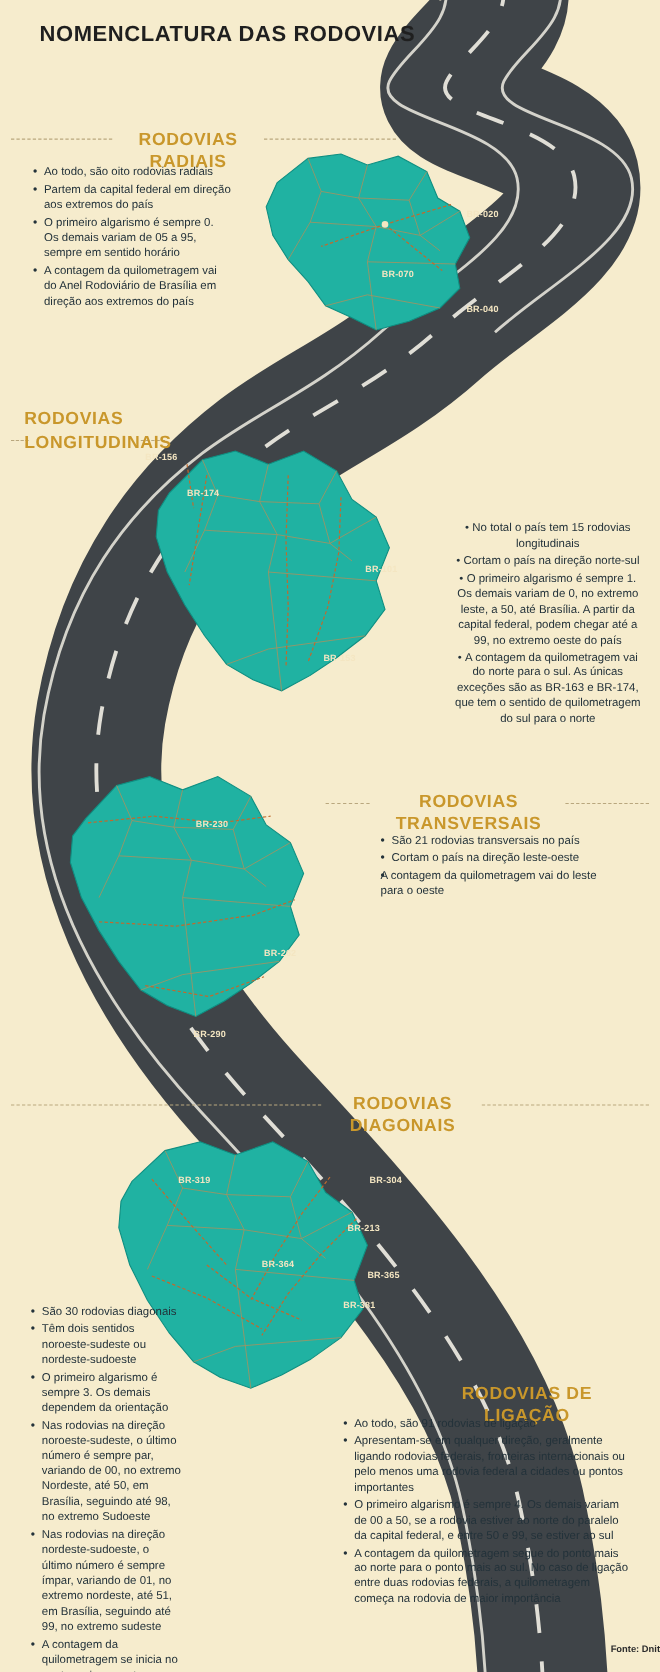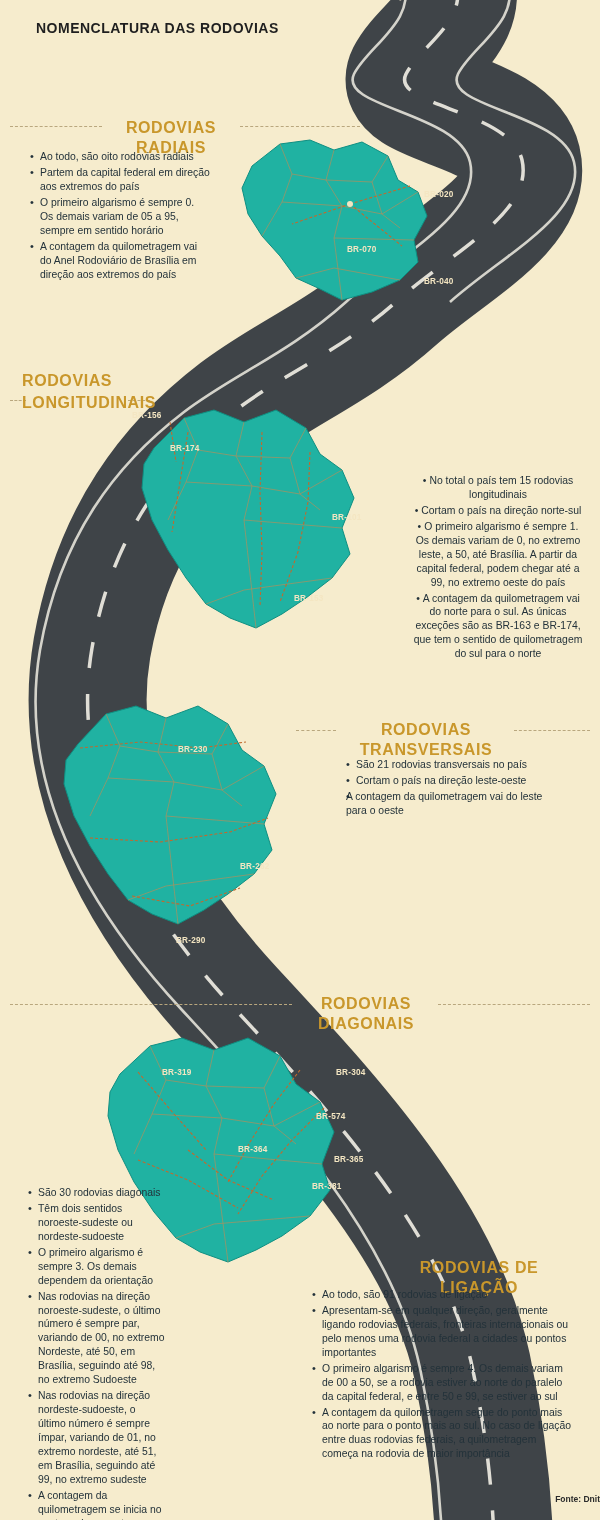--- a/index.html
+++ b/index.html
@@ -12,21 +12,21 @@
     overflow:hidden;
   }
   #stage{position:absolute;inset:0;width:600px;height:1520px;}
 
   
   .road-layer{position:absolute;inset:0;width:600px;height:1520px;}
 
   
   .title{
     position:absolute;left:36px;top:20px;
-    font-size:14px;font-weight:bold;letter-spacing:.5px;
+    font-size:20px;font-weight:bold;letter-spacing:.5px;
     color:#1f1f1f;text-transform:uppercase;
     font-family:"Liberation Sans", sans-serif;
   }
 
   
   .sec-head{
     position:absolute;
     color:#c9972b;
     font-weight:bold;
     font-size:16px;
@@ -262,21 +262,21 @@
     <g class="hw">
       <path d="M60,42 L96,84 L128,120"></path>
       <path d="M222,40 L196,74 L172,112 L150,152"></path>
       <path d="M246,78 L214,110 L184,146 L160,184"></path>
       <path d="M110,120 L150,150 L196,170"></path>
       <path d="M60,130 L110,150 L160,178"></path>
     </g>
   </svg>
   <div class="maplabel" style="left:152px;top:1068px;padding-left:10px;">BR-319</div>
   <div class="maplabel" style="left:336px;top:1068px;">BR-304</div>
-  <div class="maplabel" style="left:316px;top:1112px;">BR-574</div>
+  <div class="maplabel" style="left:316px;top:1112px;">BR-213</div>
   <div class="maplabel" style="left:238px;top:1145px;">BR-364</div>
   <div class="maplabel" style="left:334px;top:1155px;">BR-365</div>
   <div class="maplabel" style="left:312px;top:1182px;">BR-381</div>
 
   <div class="bul" style="left:28px;top:1186px;width:138px;">
     <ul>
       <li>São 30 rodovias diagonais</li>
       <li>Têm dois sentidos noroeste-sudeste ou nordeste-sudoeste</li>
       <li>O primeiro algarismo é sempre 3. Os demais dependem da orientação</li>
       <li>Nas rodovias na direção noroeste-sudeste, o último número é sempre par, variando de 00, no extremo Nordeste, até 50, em Brasília, seguindo até 98, no extremo Sudoeste</li>

